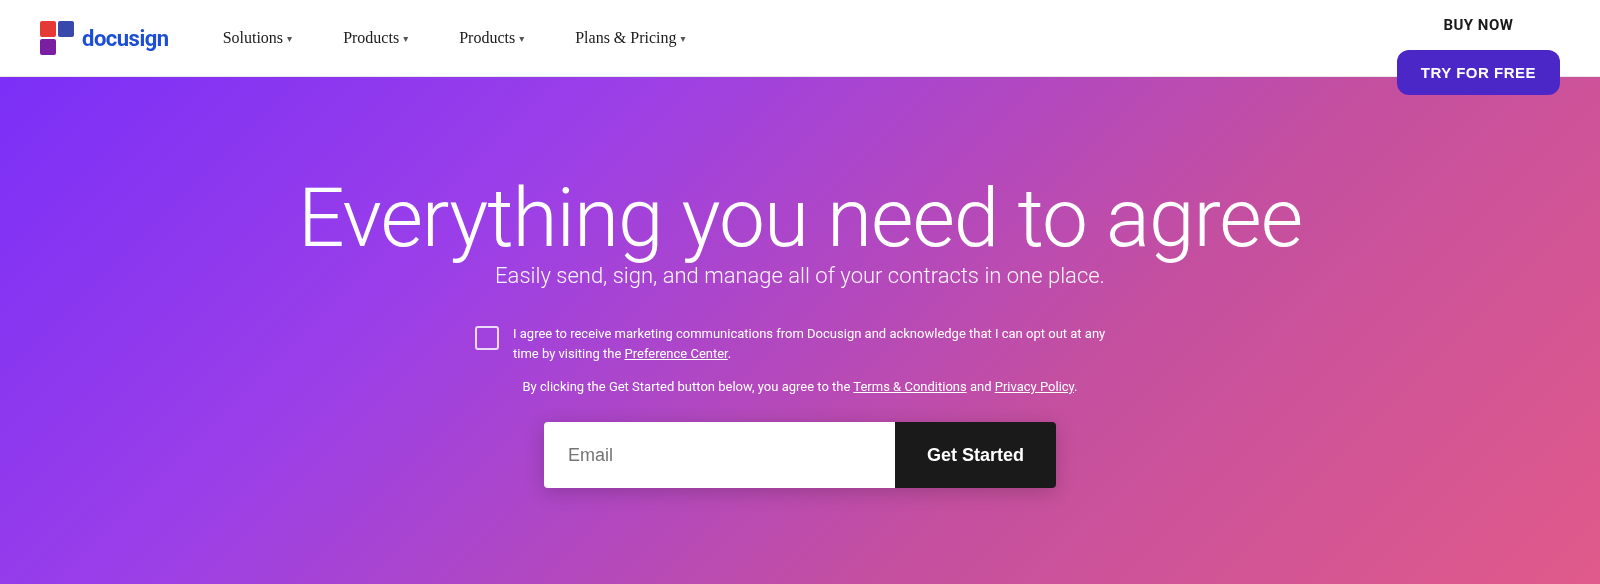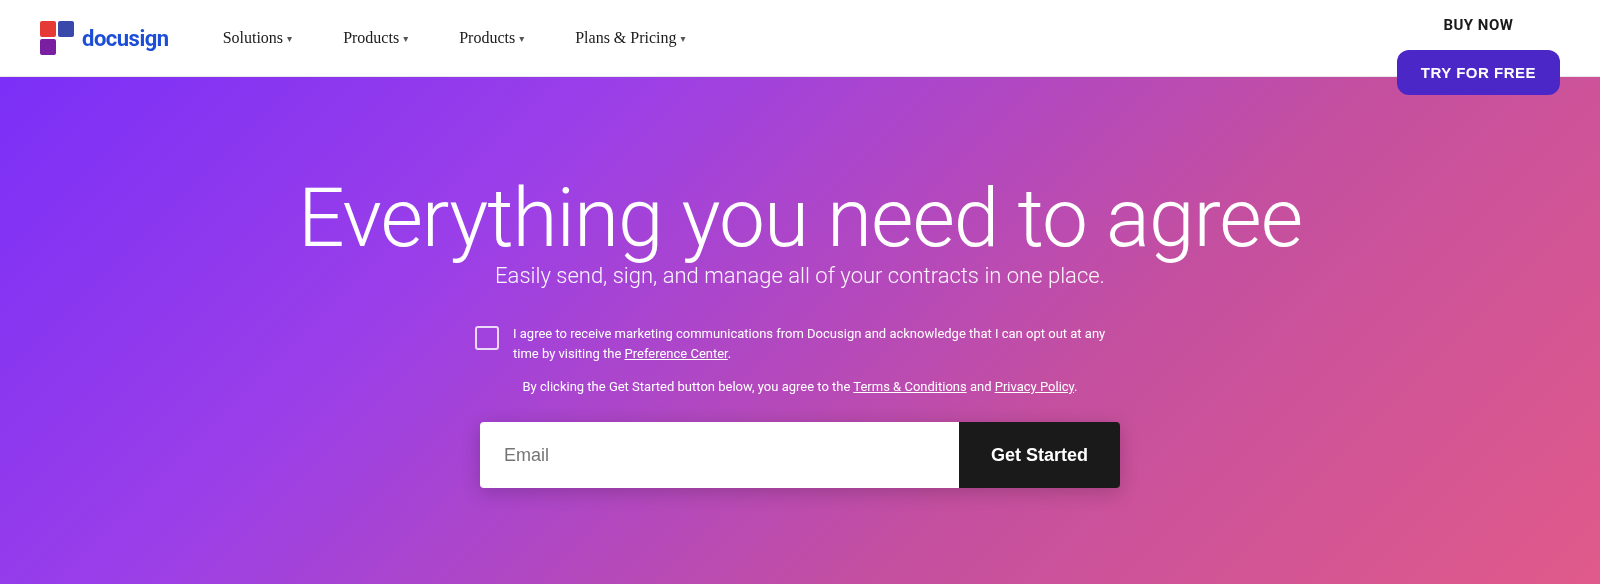--- a/index.html
+++ b/index.html
@@ -179,21 +179,21 @@
       max-width: 650px;
     }
 
     .terms-link {
       color: #ffffff;
       text-decoration: underline;
     }
 
     .cta-form {
       display: flex;
-      width: 640px;
+      width: 512px;
       height: 66px;
       border-radius: 4px;
       overflow: hidden;
       box-shadow: 0 4px 20px rgba(0,0,0,0.2);
     }
 
     .email-input {
       flex: 1;
       height: 100%;
       padding: 0 24px;

